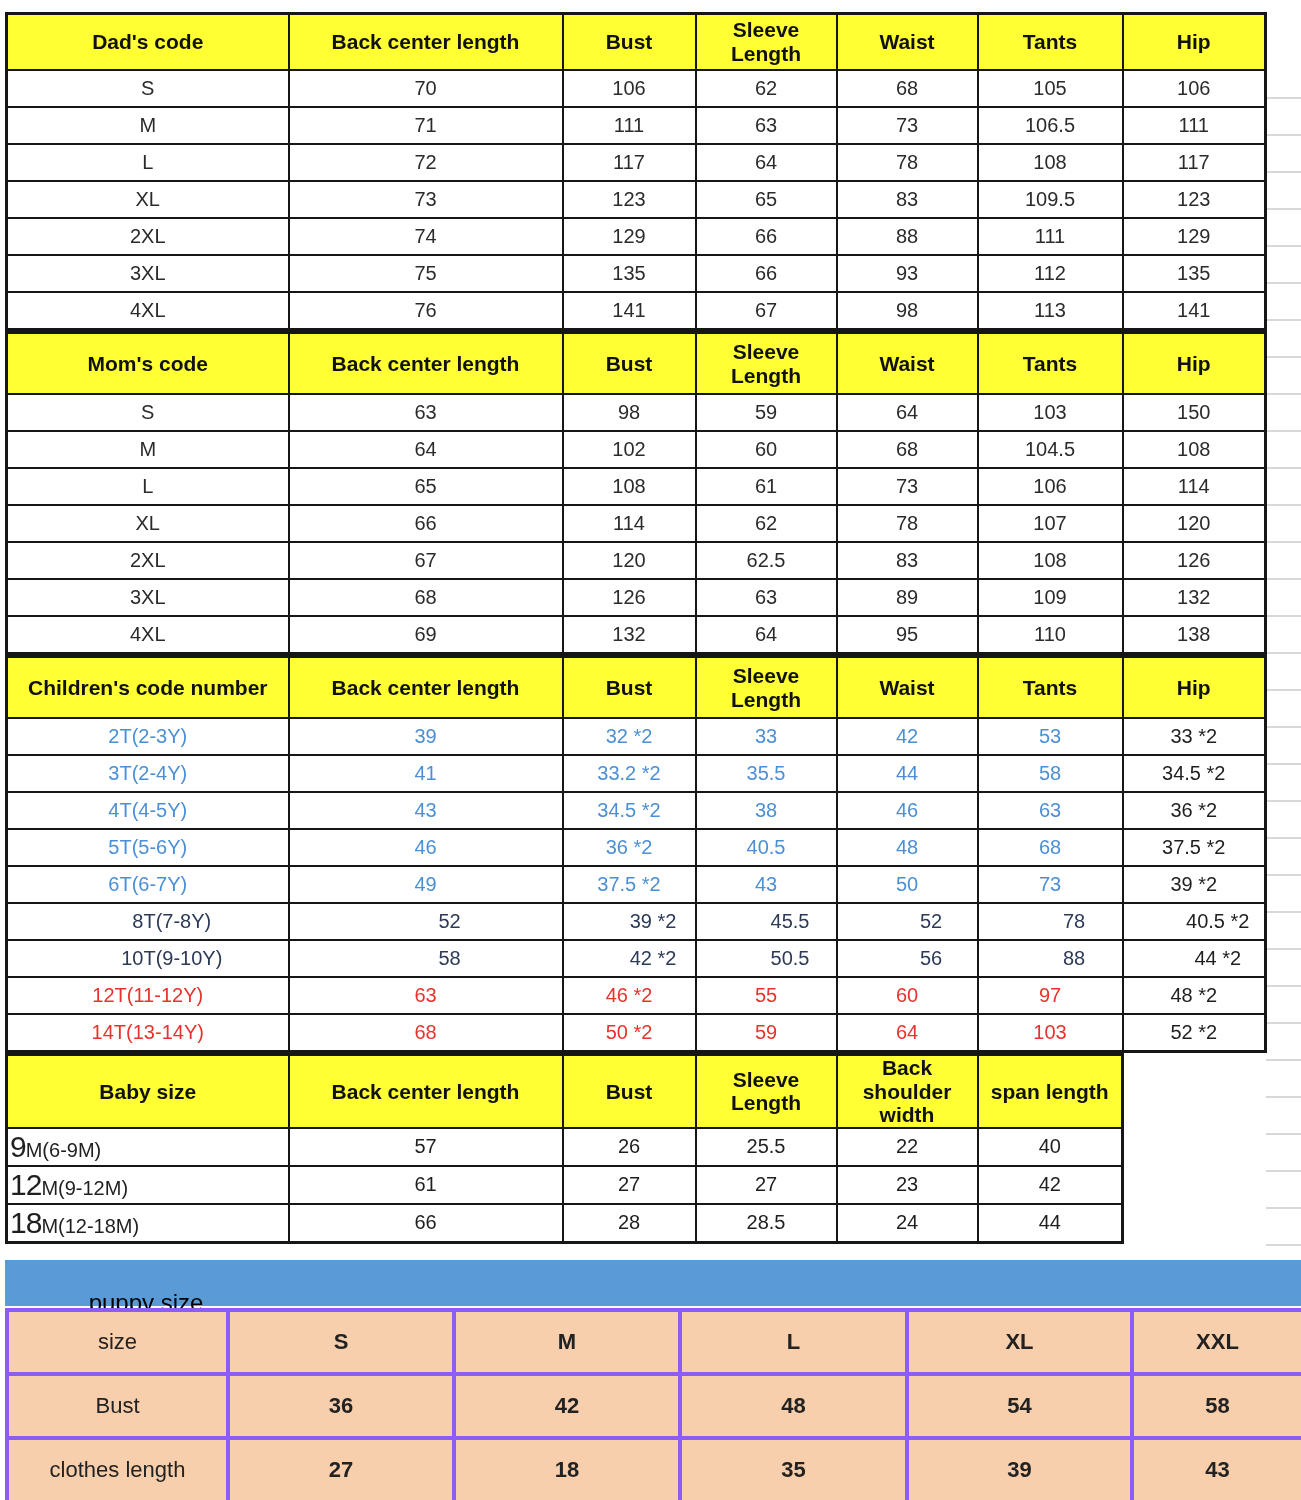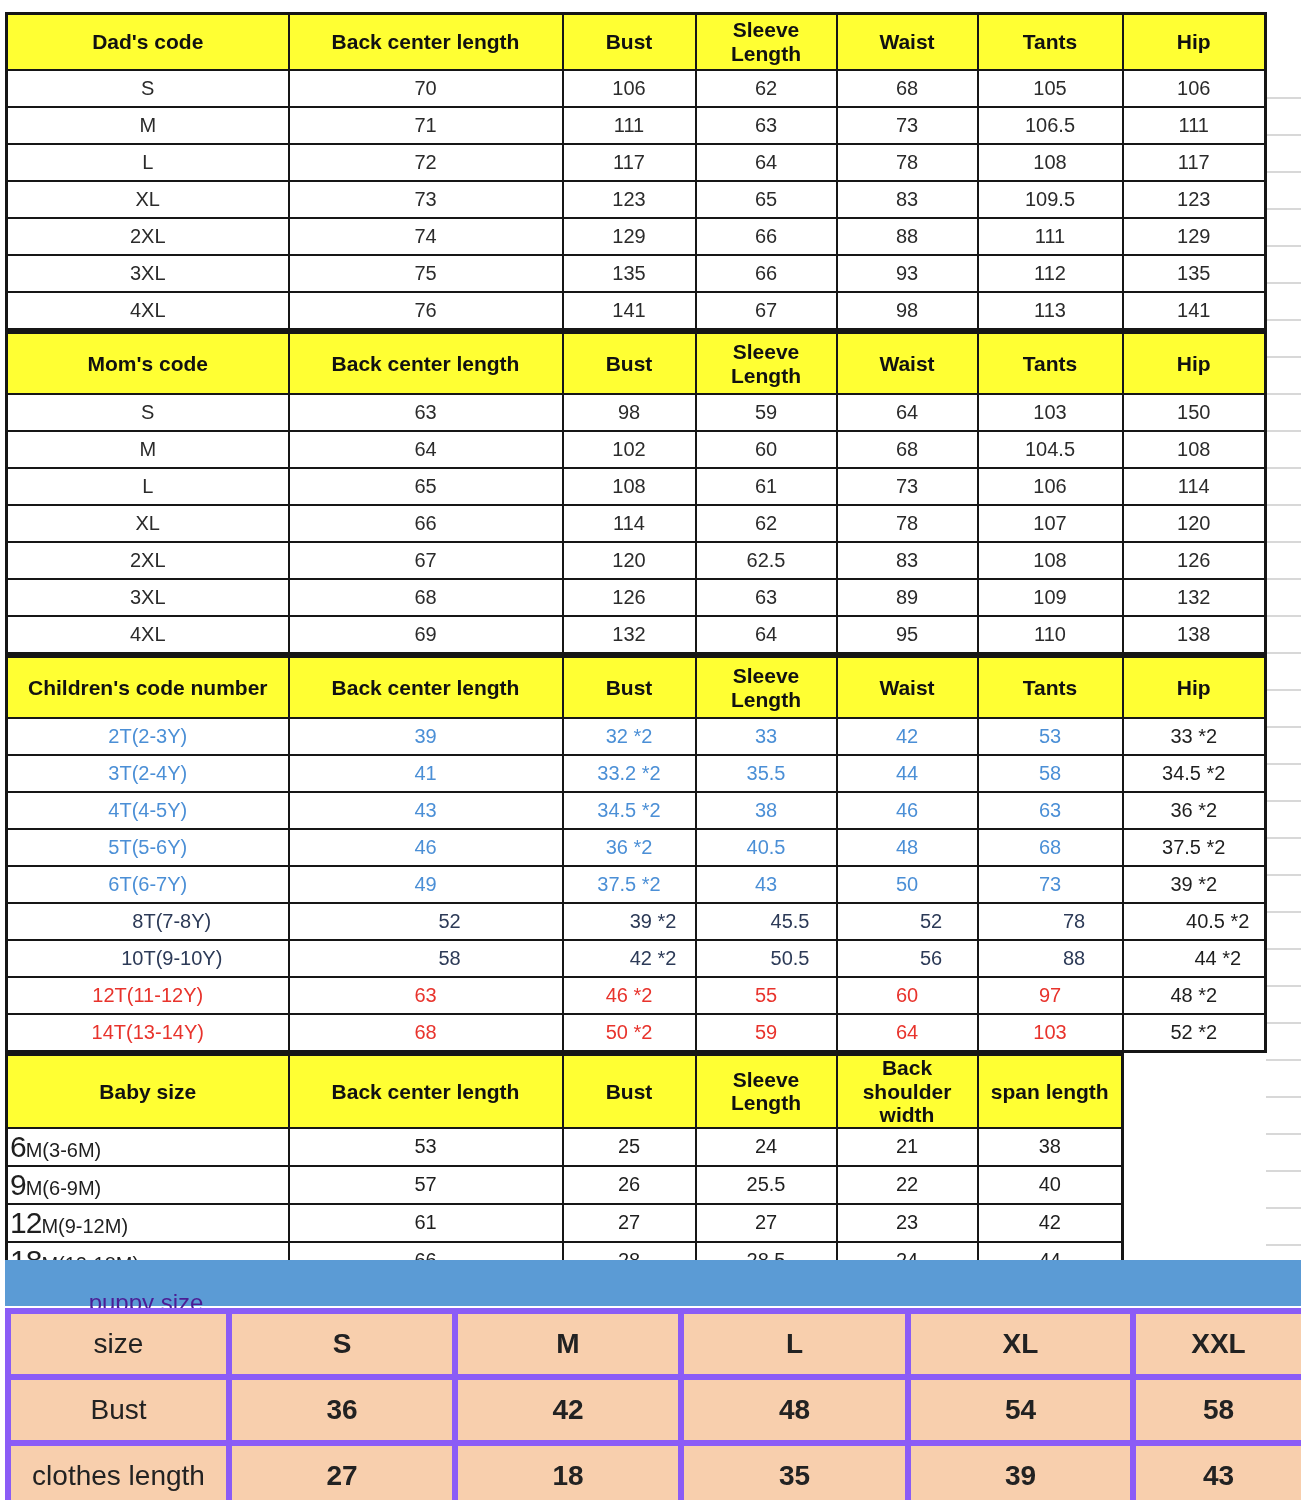--- a/index.html
+++ b/index.html
@@ -32,25 +32,25 @@
   .grid-right{
     position:absolute;left:1266px;top:62px;width:35px;height:1192px;
     background:repeating-linear-gradient(to bottom,
       #ffffff 0px,#ffffff 35px,#d8d8d8 35px,#d8d8d8 37px);
   }
   
   .band{
     position:absolute;left:5px;top:1260px;width:1296px;height:46px;
     background:#5B9BD5;display:flex;align-items:center;
   }
-  .band .band-label{width:282px;text-align:center;font-size:24px;color:#4c1d95;margin-top:40px;}
+  .band .band-label{width:282px;text-align:center;font-size:24px;color:#000000;margin-top:40px;}
   .t-puppy{position:absolute;left:5px;top:1308px;width:1296px;border:3px solid #161616;}
   .t-puppy td{
-    border:6px solid #8b5cf6;background:#F8CFAD;height:60px;
-    text-align:center;vertical-align:middle;font-size:28px;font-weight:bold;color:#222;padding:0;
+    border:4px solid #8b5cf6;background:#F8CFAD;height:60px;
+    text-align:center;vertical-align:middle;font-size:22px;font-weight:bold;color:#222;padding:0;
   }
   .t-puppy td.p-label{font-weight:normal;}
   
   .t col.c1{width:282px}.t col.c2{width:274px}.t col.c3{width:133px}
   .t col.c4{width:141px}.t col.c5{width:141px}.t col.c6{width:145px}.t col.c7{width:143px}
   .t-baby col.c1{width:282px}.t-baby col.c2{width:274px}.t-baby col.c3{width:133px}
   .t-baby col.c4{width:141px}.t-baby col.c5{width:141px}.t-baby col.c6{width:145px}
   .t-puppy col.p1{width:221px}.t-puppy col.p2{width:226px}.t-puppy col.p3{width:226px}
   .t-puppy col.p4{width:227px}.t-puppy col.p5{width:225px}.t-puppy col.p6{width:171px}
 </style>
@@ -380,28 +380,20 @@
         <th>Baby size</th>
         <th>Back center length</th>
         <th>Bust</th>
         <th>Sleeve Length</th>
         <th>Back shoulder width</th>
         <th>span length</th>
       </tr>
     </thead>
     <tbody>
 
-        <tr>
-          <td class="baby-label"><span class="big">6</span><span>M(3-6M)</span></td>
-          <td>53</td>
-          <td>25</td>
-          <td>24</td>
-          <td>21</td>
-          <td>38</td>
-        </tr>
 
         <tr>
           <td class="baby-label"><span class="big">9</span><span>M(6-9M)</span></td>
           <td>57</td>
           <td>26</td>
           <td>25.5</td>
           <td>22</td>
           <td>40</td>
         </tr>
 

